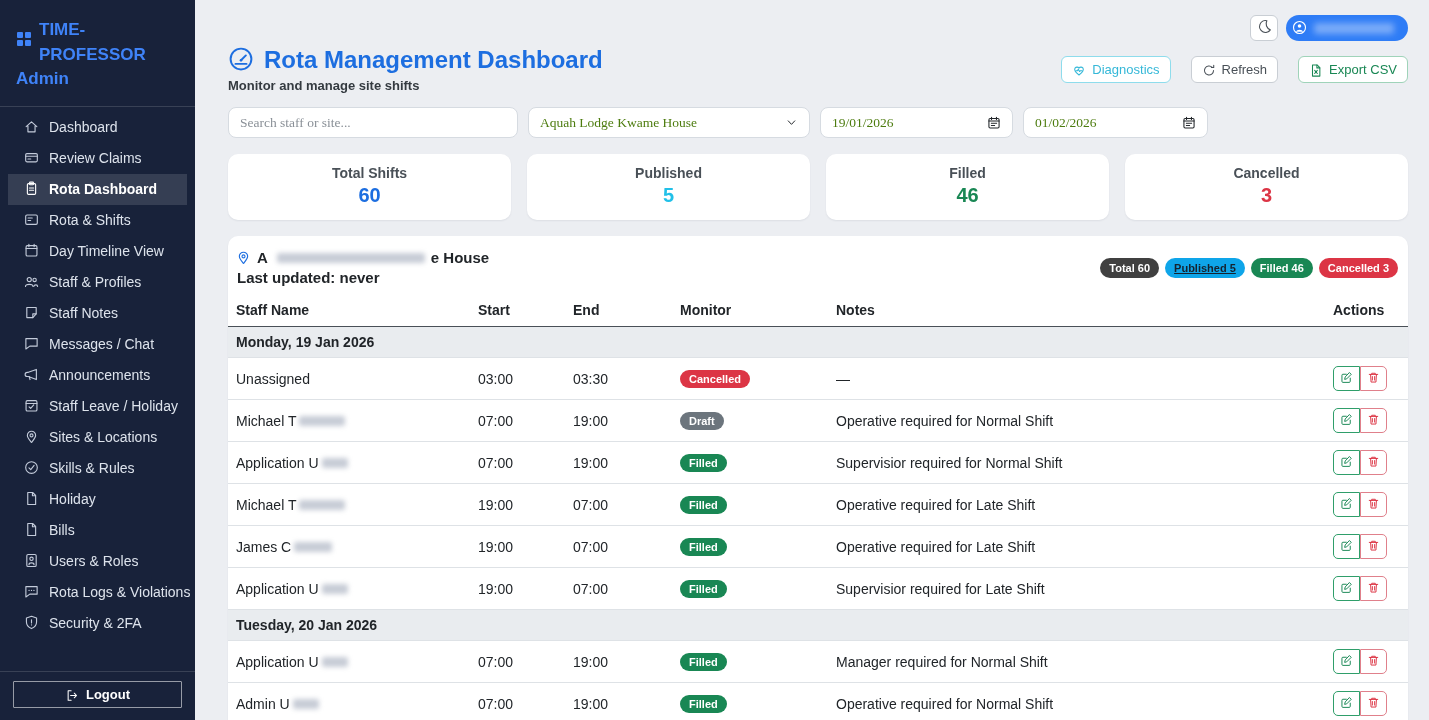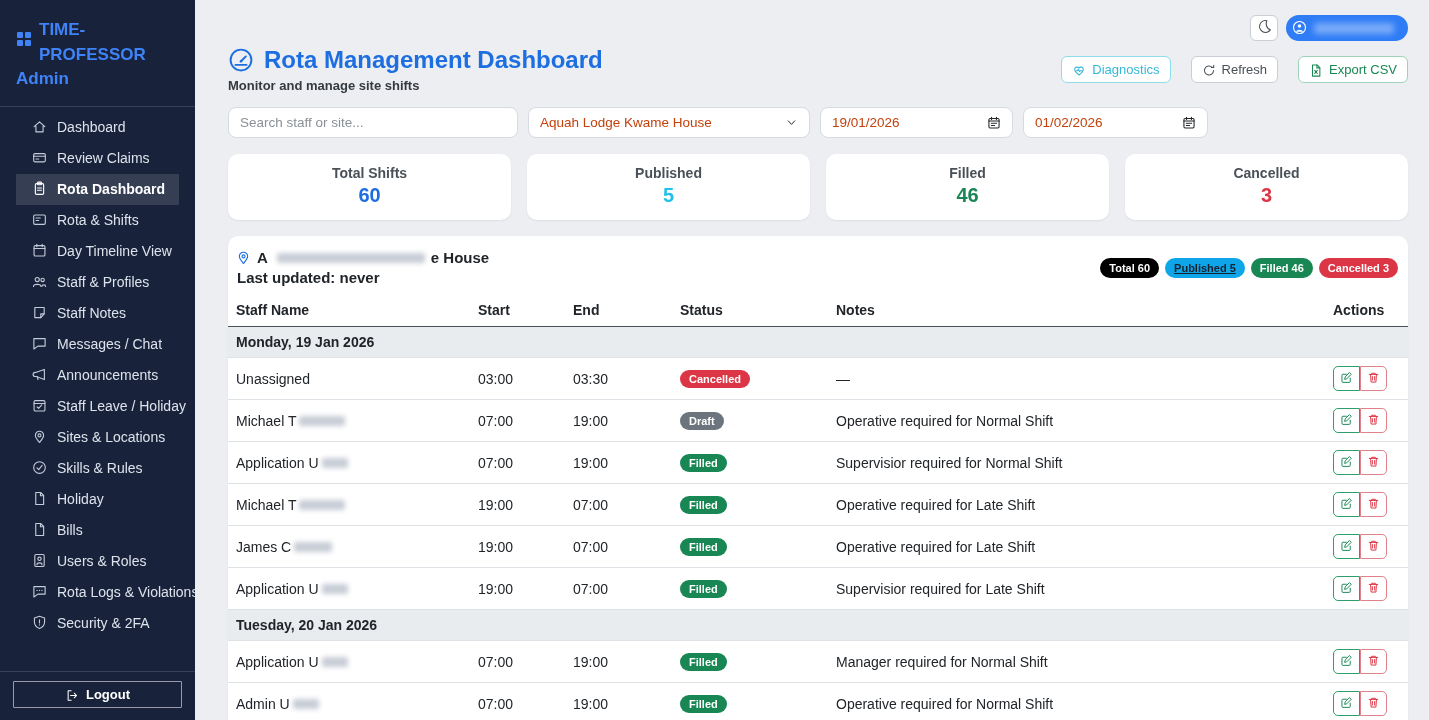--- a/index.html
+++ b/index.html
@@ -4,50 +4,50 @@
 <style>
   * { margin:0; padding:0; box-sizing:border-box; }
   html,body { width:1429px; height:720px; overflow:hidden; }
   body { font-family:"Liberation Sans", sans-serif; background:#eceef2; color:#212529; display:flex; }
 
   
   .sidebar { width:195px; flex-shrink:0; background:#18223a; display:flex; flex-direction:column; height:720px; }
   .brand { padding:18px 16px 14px; font-size:17px; font-weight:bold; color:#3f83f8; line-height:1.45; border-bottom:1px solid rgba(255,255,255,.14); }
   .brand .brand-line1 { display:flex; align-items:center; gap:7px; }
   .brand svg { width:16px; height:16px; }
-  .side-nav { flex:1; padding:5px 16px; overflow:hidden; }
+  .side-nav { flex:1; padding:5px 8px; overflow:hidden; }
   .s-item { display:flex; align-items:center; gap:9px; padding:7.5px 16px; font-size:14px; color:#dde3ec; cursor:pointer; white-space:nowrap; }
   .s-item .icon { width:16px; height:16px; display:inline-flex; color:#c3cbda; flex-shrink:0; }
   .s-item.active { background:rgba(255,255,255,.13); color:#fff; font-weight:bold; }
   .s-item.active .icon { color:#fff; }
   .sidebar-footer { border-top:1px solid rgba(255,255,255,.14); padding:9px 13px 12px; }
   .logout-btn { width:100%; background:transparent; border:1px solid rgba(255,255,255,.55); color:#fff; border-radius:1px; padding:5px; font-size:13px; font-weight:bold; display:flex; align-items:center; justify-content:center; gap:7px; cursor:pointer; font-family:inherit; }
   .logout-btn .icon { display:inline-flex; width:14px; height:14px; }
 
   
   .main { flex:1; padding:14px 21px 0 33px; position:relative; }
   .topbar { display:flex; justify-content:flex-end; align-items:center; gap:8px; height:28px; margin-bottom:4px; }
   .icon-btn { width:28px; height:26px; background:#fff; border:1px solid #c9ced4; border-radius:6px; display:inline-flex; align-items:center; justify-content:center; color:#495057; cursor:pointer; }
   .user-pill { height:26px; background:#2e7cf6; border-radius:13px; display:inline-flex; align-items:center; gap:6px; padding:0 14px 0 6px; color:#fff; cursor:pointer; }
   .user-pill .icon { display:inline-flex; width:16px; height:16px; }
 
   .title-row { display:flex; justify-content:space-between; align-items:center; }
-  .page-title { font-size:24px; font-weight:bold; color:#1d6ee0; display:flex; align-items:center; gap:10px; }
+  .page-title { font-size:24px; font-weight:bold; color:#1d6ee0; display:flex; align-items:flex-start; gap:10px; }
   .page-title .icon { display:inline-flex; color:#1d6ee0; }
   .page-title .icon svg { width:26px; height:26px; }
   .subtitle { font-size:13px; font-weight:bold; color:#343a40; margin-top:4px; }
   .header-actions { display:flex; gap:20px; }
   .btn { display:inline-flex; align-items:center; gap:6px; font-size:13px; padding:5px 10px; border-radius:6px; background:#fff; border:1px solid; cursor:pointer; font-family:inherit; font-weight:normal; }
   .btn .icon { display:inline-flex; width:14px; height:14px; }
   .btn-diag { color:#35b8d8; border-color:#8edcec; }
   .btn-refresh { color:#495057; border-color:#c9ced4; }
   .btn-export { color:#198754; border-color:#9fd3b9;align-items:flex-end; }
 
   .filters { display:flex; gap:10px; margin-top:14px; }
-  .input { background:#fff; border:1px solid #d6dbe1; border-radius:8px; height:31px; font-size:13.5px; padding:0 11px; color:#c2410c; display:flex; align-items:center; font-family:Liberation Sans, sans-serif; }
+  .input { background:#fff; border:1px solid #d6dbe1; border-radius:8px; height:31px; font-size:13.5px; padding:0 11px; color:#4d7c0f; display:flex; align-items:center; font-family:Liberation Serif, serif; }
   input.input::placeholder { color:#8a9097; }
   .f-search { width:290px; }
   .f-select { width:282px; justify-content:space-between; cursor:pointer; }
   .f-date { width:193px; justify-content:space-between; cursor:pointer; }
   .f-date:last-child { width:185px; }
   .chev, .cal { display:inline-flex; color:#212529; }
 
   .stats { display:grid; grid-template-columns:repeat(4,1fr); gap:16px; margin-top:16px; }
   .stat { background:#fff; border-radius:10px; box-shadow:0 1px 2px rgba(20,30,50,.07); text-align:center; padding:11px 0 13px; }
   .stat .s-lbl { font-size:14px; font-weight:bold; color:#495057; }
@@ -407,21 +407,21 @@
                 <circle cx="8" cy="6.8" r="1.6"></circle>
               </svg>
             </span>
           <span>A</span>
             <span class="redact" id="site-redact" style="width: 148px;"></span>
             <span>e House</span>
         </div>
         <div class="last-updated">Last updated: never</div>
       </div>
       <div class="badges">
-  <span class="pill-badge" style="background: #000000; color: rgb(255, 255, 255);">Total 60</span>
+  <span class="pill-badge" style="background: #404040; color: rgb(255, 255, 255);">Total 60</span>
 
   <span class="pill-badge" style="background: #0ea5e9; color: rgb(21, 34, 46); text-decoration: underline;">Published 5</span>
 
   <span class="pill-badge" style="background: rgb(25, 135, 84); color: rgb(255, 255, 255);">Filled 46</span>
 
   <span class="pill-badge" style="background: rgb(220, 53, 69); color: rgb(255, 255, 255);">Cancelled 3</span>
 </div>
     </div>
 
     <table>
@@ -431,21 +431,21 @@
           <col style="width:107px">
           <col style="width:156px">
           <col style="width:497px">
           <col>
         </colgroup>
       <thead>
         <tr>
           <th>Staff Name</th>
           <th>Start</th>
           <th>End</th>
-          <th>Status</th>
+          <th>Monitor</th>
           <th>Notes</th>
           <th>Actions</th>
         </tr>
       </thead>
       <tbody id="table-body">
   <tr class="group-row">
     <td colspan="6">Monday, 19 Jan 2026</td>
   </tr>
 
   <tr>

